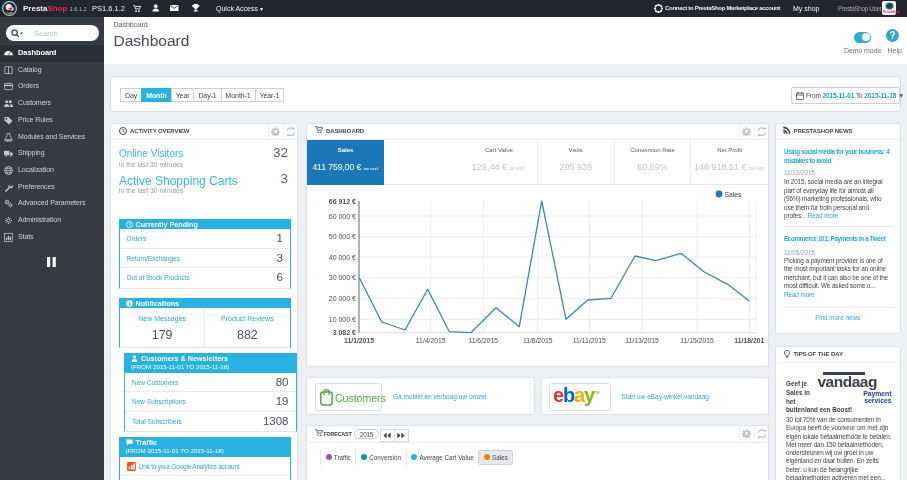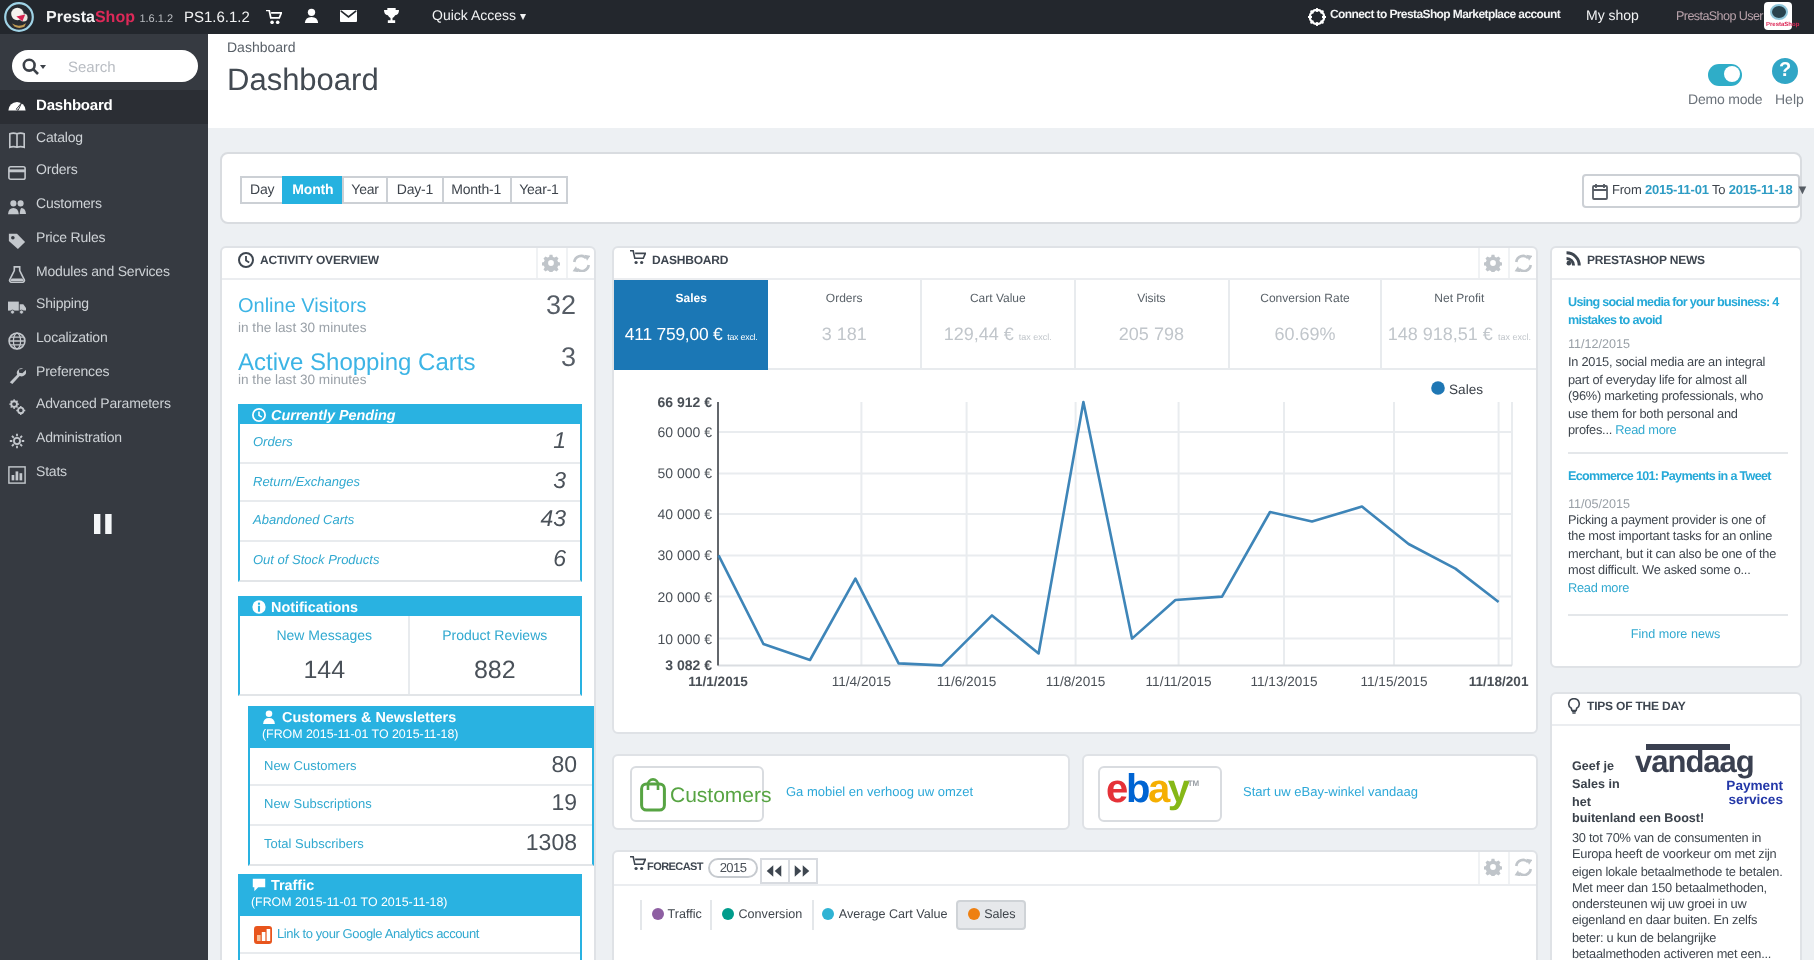--- a/index.html
+++ b/index.html
@@ -245,56 +245,52 @@
         </span>
       </span>
   </div>
   <div class="abs" style="left:8px;top:24px;font-size:10px;color:#3cb4e5;">Online Visitors</div>
   <div class="abs" style="right:9px;top:21px;font-size:13.5px;color:#565d66;">32</div>
   <div class="abs" style="left:8px;top:36.5px;font-size:6.8px;color:#9aa1a8;">in the last 30 minutes</div>
   <div class="abs" style="left:8px;top:49.5px;font-size:12px;color:#3cb4e5;">Active Shopping Carts</div>
   <div class="abs" style="right:9px;top:46.5px;font-size:13.5px;color:#565d66;">3</div>
   <div class="abs" style="left:8px;top:62.5px;font-size:6.8px;color:#9aa1a8;">in the last 30 minutes</div>
 
-  <div class="abs" style="left:7.5px;top:78px;width:172.5px;font-style:italic;">
+  <div class="abs" style="left:7.5px;top:95px;width:172.5px;">
     <div class="bluebar"><svg style="vertical-align:-1px;margin-right:3px" width="7" height="7" viewBox="0 0 8 8">
           <circle cx="4" cy="4" r="3.5" fill="none" stroke="#fff" stroke-width="1"></circle>
           <path d="M4 2 v2.2 l1.6 1" stroke="#fff" stroke-width="0.9" fill="none"></path>
         </svg>Currently Pending</div>
     <div class="btable">
       <div class="brow">
           <span class="l">Orders</span>
           <span class="v">1</span>
         </div>
       <div class="brow">
           <span class="l">Return/Exchanges</span>
           <span class="v">3</span>
-        </div>
-      <div class="brow">
-          <span class="l">Abandoned Carts</span>
-          <span class="v">43</span>
         </div>
       <div class="brow" style="border-bottom:none;">
           <span class="l">Out of Stock Products</span>
           <span class="v">6</span>
         </div>
     </div>
   </div>
 
   <div class="abs" style="left:7.5px;top:174px;width:172.5px;">
     <div class="bluebar"><svg style="vertical-align:-1px;margin-right:3px" width="7" height="7" viewBox="0 0 8 8">
           <circle cx="4" cy="4" r="3.8" fill="#fff"></circle>
           <rect x="3.4" y="1.5" width="1.2" height="1.2" fill="#29b2e1"></rect>
           <rect x="3.4" y="3.3" width="1.2" height="3.4" fill="#29b2e1"></rect>
         </svg>Notifications</div>
     <div class="btable" style="height:39.5px;position:relative;">
       <div class="abs" style="left:0;top:0;width:50%;height:100%;border-right:1px solid #e8ebee;"></div>
       <div class="abs" style="left:0;top:7px;width:50%;text-align:center;font-size:7px;color:#31a9d0;">New Messages</div>
       <div class="abs" style="left:50%;top:7px;width:50%;text-align:center;font-size:7px;color:#31a9d0;">Product Reviews</div>
-      <div class="abs" style="left:0;top:20px;width:50%;text-align:center;font-size:12.5px;color:#4a5159;">144</div>
+      <div class="abs" style="left:0;top:20px;width:50%;text-align:center;font-size:12.5px;color:#4a5159;">179</div>
       <div class="abs" style="left:50%;top:20px;width:50%;text-align:center;font-size:12.5px;color:#4a5159;">882</div>
     </div>
   </div>
 
   <div class="abs" style="left:13px;top:228.7px;width:172.5px;">
     <div class="bluebar" style="padding-top:2.6px;padding-bottom:2.6px;"><svg style="vertical-align:-1px;margin-right:3px" width="7" height="7" viewBox="0 0 9 9">
           <circle cx="4.5" cy="2.4" r="2.1" fill="#fff"></circle>
           <path d="M0.7 9 Q1 5.2 4.5 5.2 Q8 5.2 8.3 9 Z" fill="#fff"></path>
         </svg>Customers &amp; Newsletters<br><span class="sub">(FROM 2015-11-01 TO 2015-11-18)</span></div>
     <div class="btable">
@@ -355,31 +351,27 @@
           </svg>
         </span>
       </span>
   </div>
 
   <div class="abs" style="left:0;top:16px;width:461px;height:44.5px;border-bottom:1px solid #e8ebee;">
     <div class="abs" style="left:0;top:0;width:77.2px;height:44.5px;background:#1b77b5;color:#fff;">
       <div style="text-align:center;font-size:6px;margin-top:6.5px;font-weight:bold;">Sales</div>
       <div style="text-align:center;font-size:8.7px;margin-top:9px;white-space:nowrap;letter-spacing:-0.1px;">411 759,00 € <span style="font-size:4.4px;">tax excl.</span></div>
     </div>
-    <div class="abs kcell" style="left:77.2px;width:76.8px;">
-        <div class="kt">Orders</div>
-        <div class="kv">3 181</div>
-      </div>
     <div class="abs kcell" style="left:154px;width:76.8px;">
         <div class="kt">Cart Value</div>
         <div class="kv">129,44 € <span style="font-size:4.5px;">tax excl.</span></div>
       </div>
     <div class="abs kcell" style="left:230.8px;width:76.8px;">
         <div class="kt">Visits</div>
-        <div class="kv">205 798</div>
+        <div class="kv">205 939</div>
       </div>
     <div class="abs kcell" style="left:307.6px;width:76.8px;">
         <div class="kt">Conversion Rate</div>
         <div class="kv">60.69%</div>
       </div>
     <div class="abs kcell" style="left:384.4px;width:76.6px;border-right:none;">
         <div class="kt">Net Profit</div>
         <div class="kv" style="white-space:nowrap;">148 918,51 € <span style="font-size:4.5px;">tax excl.</span></div>
       </div>
   </div>

